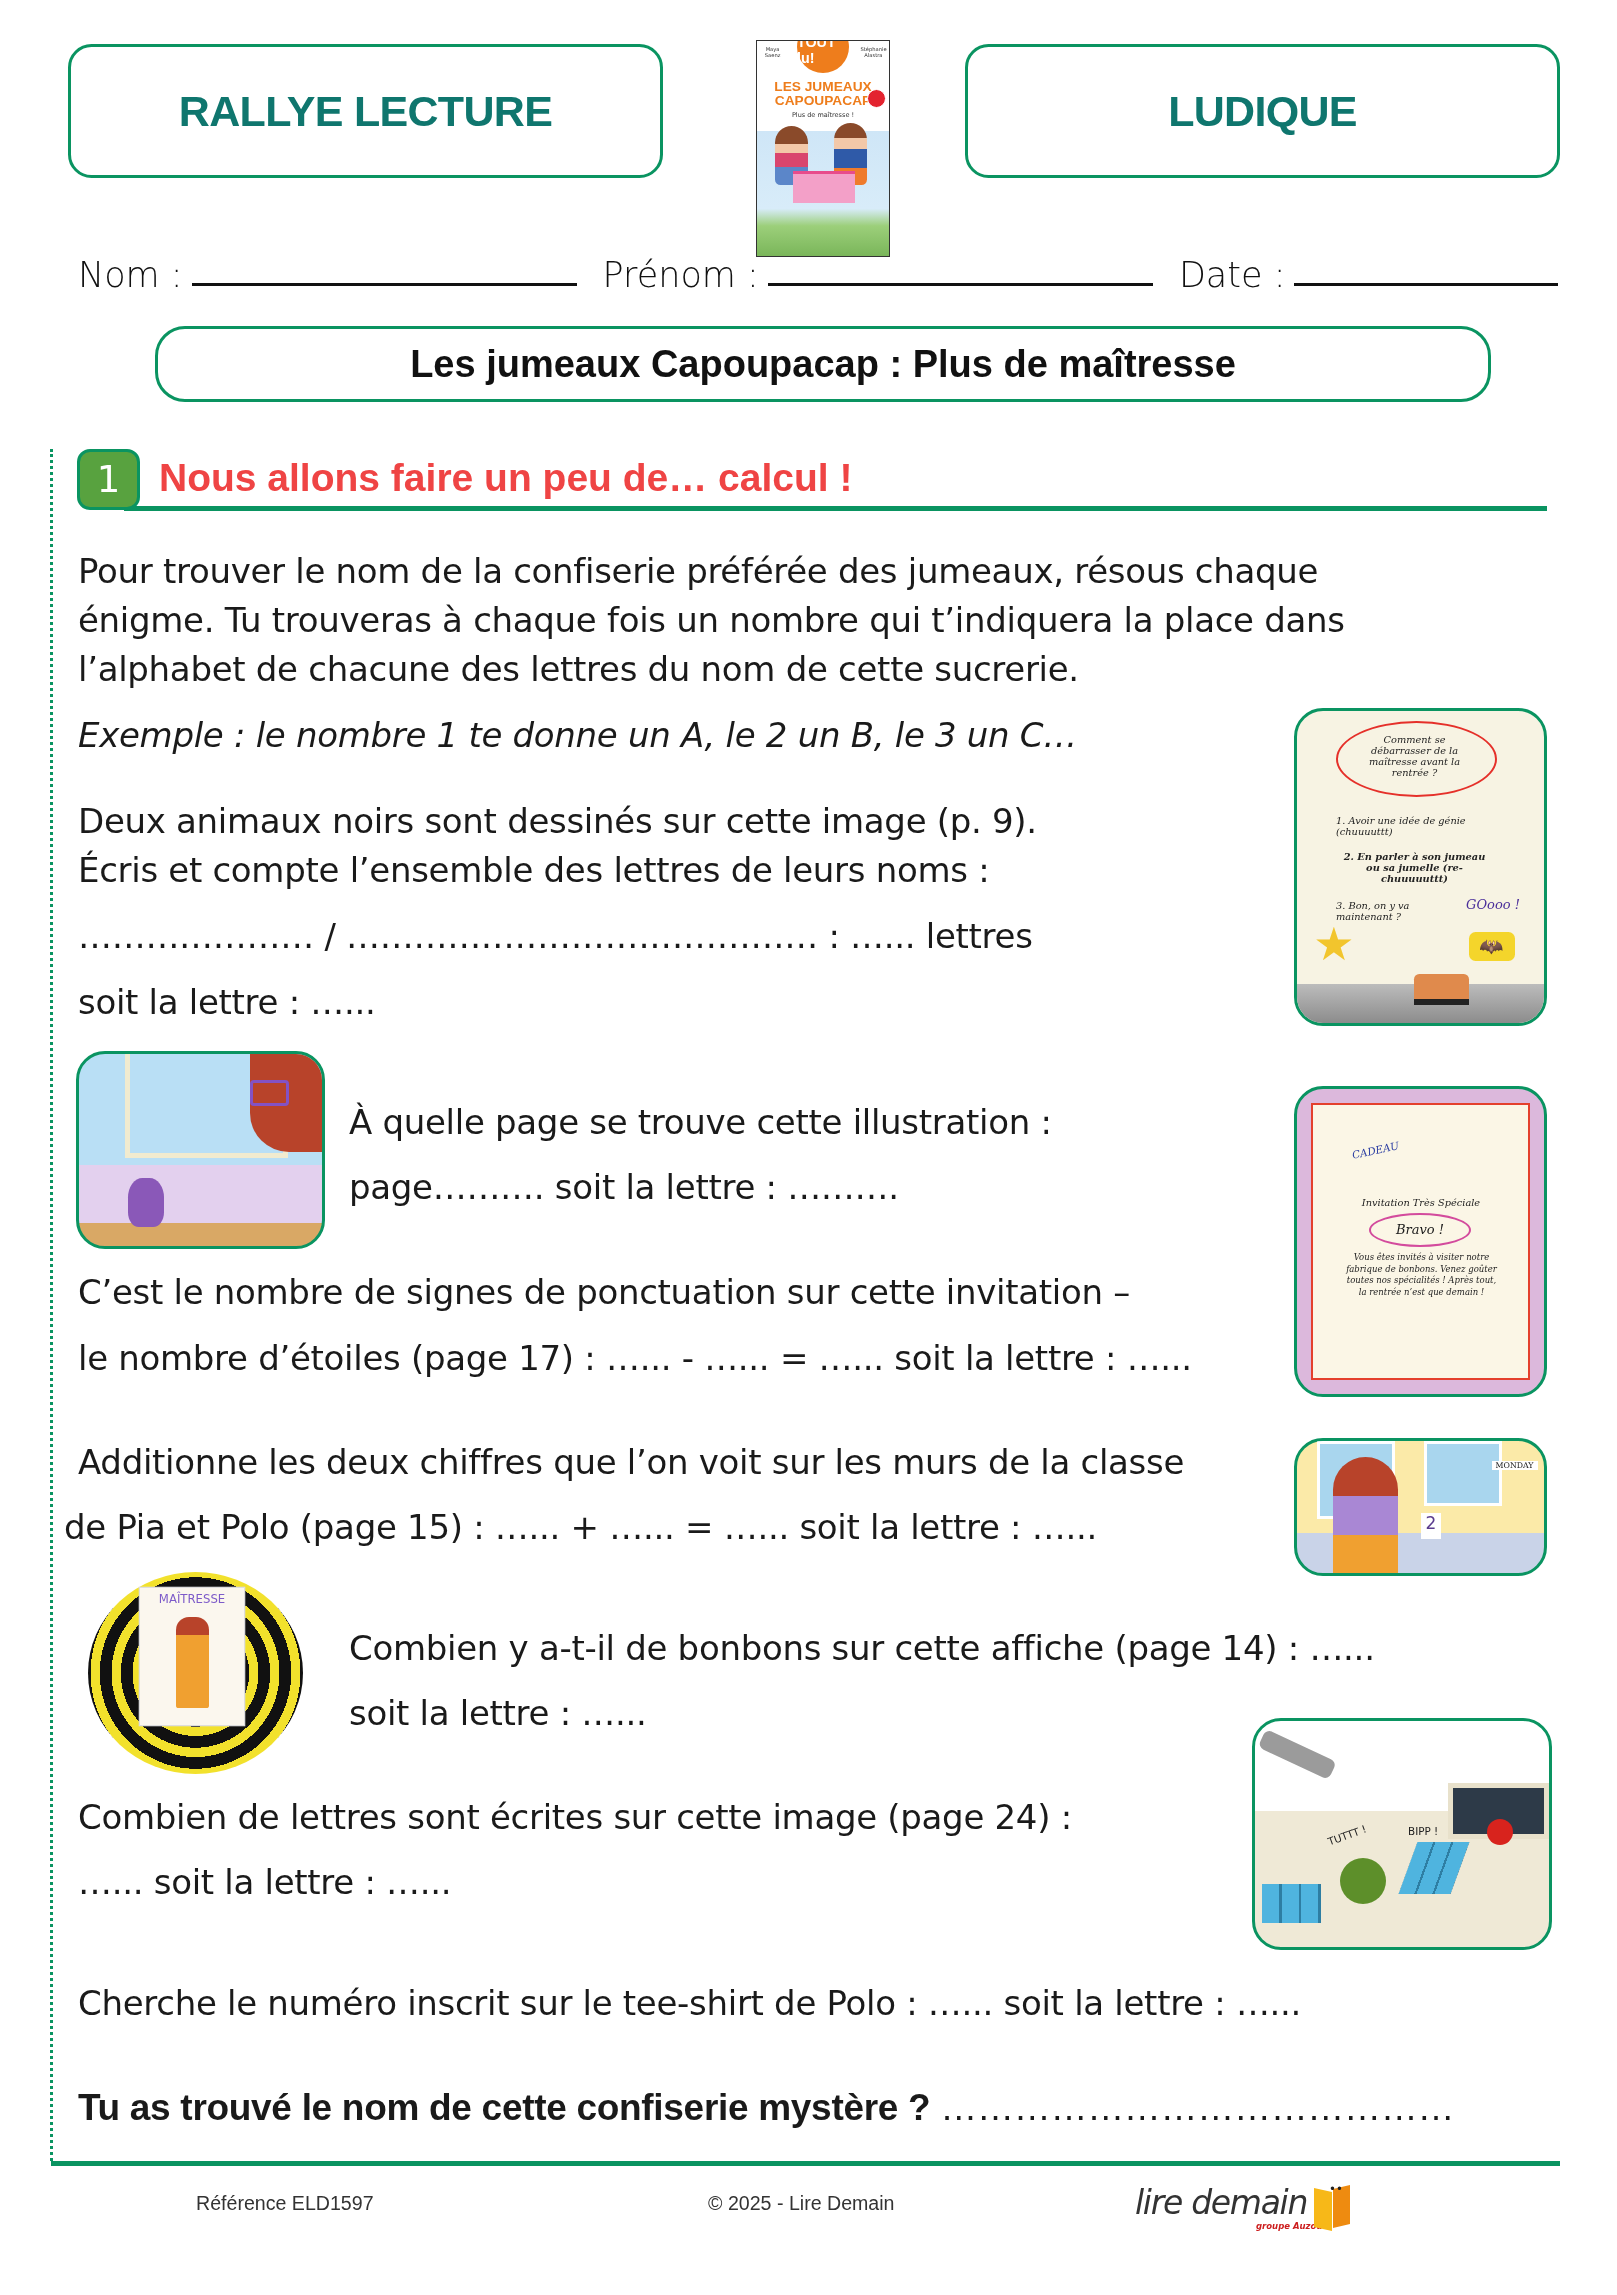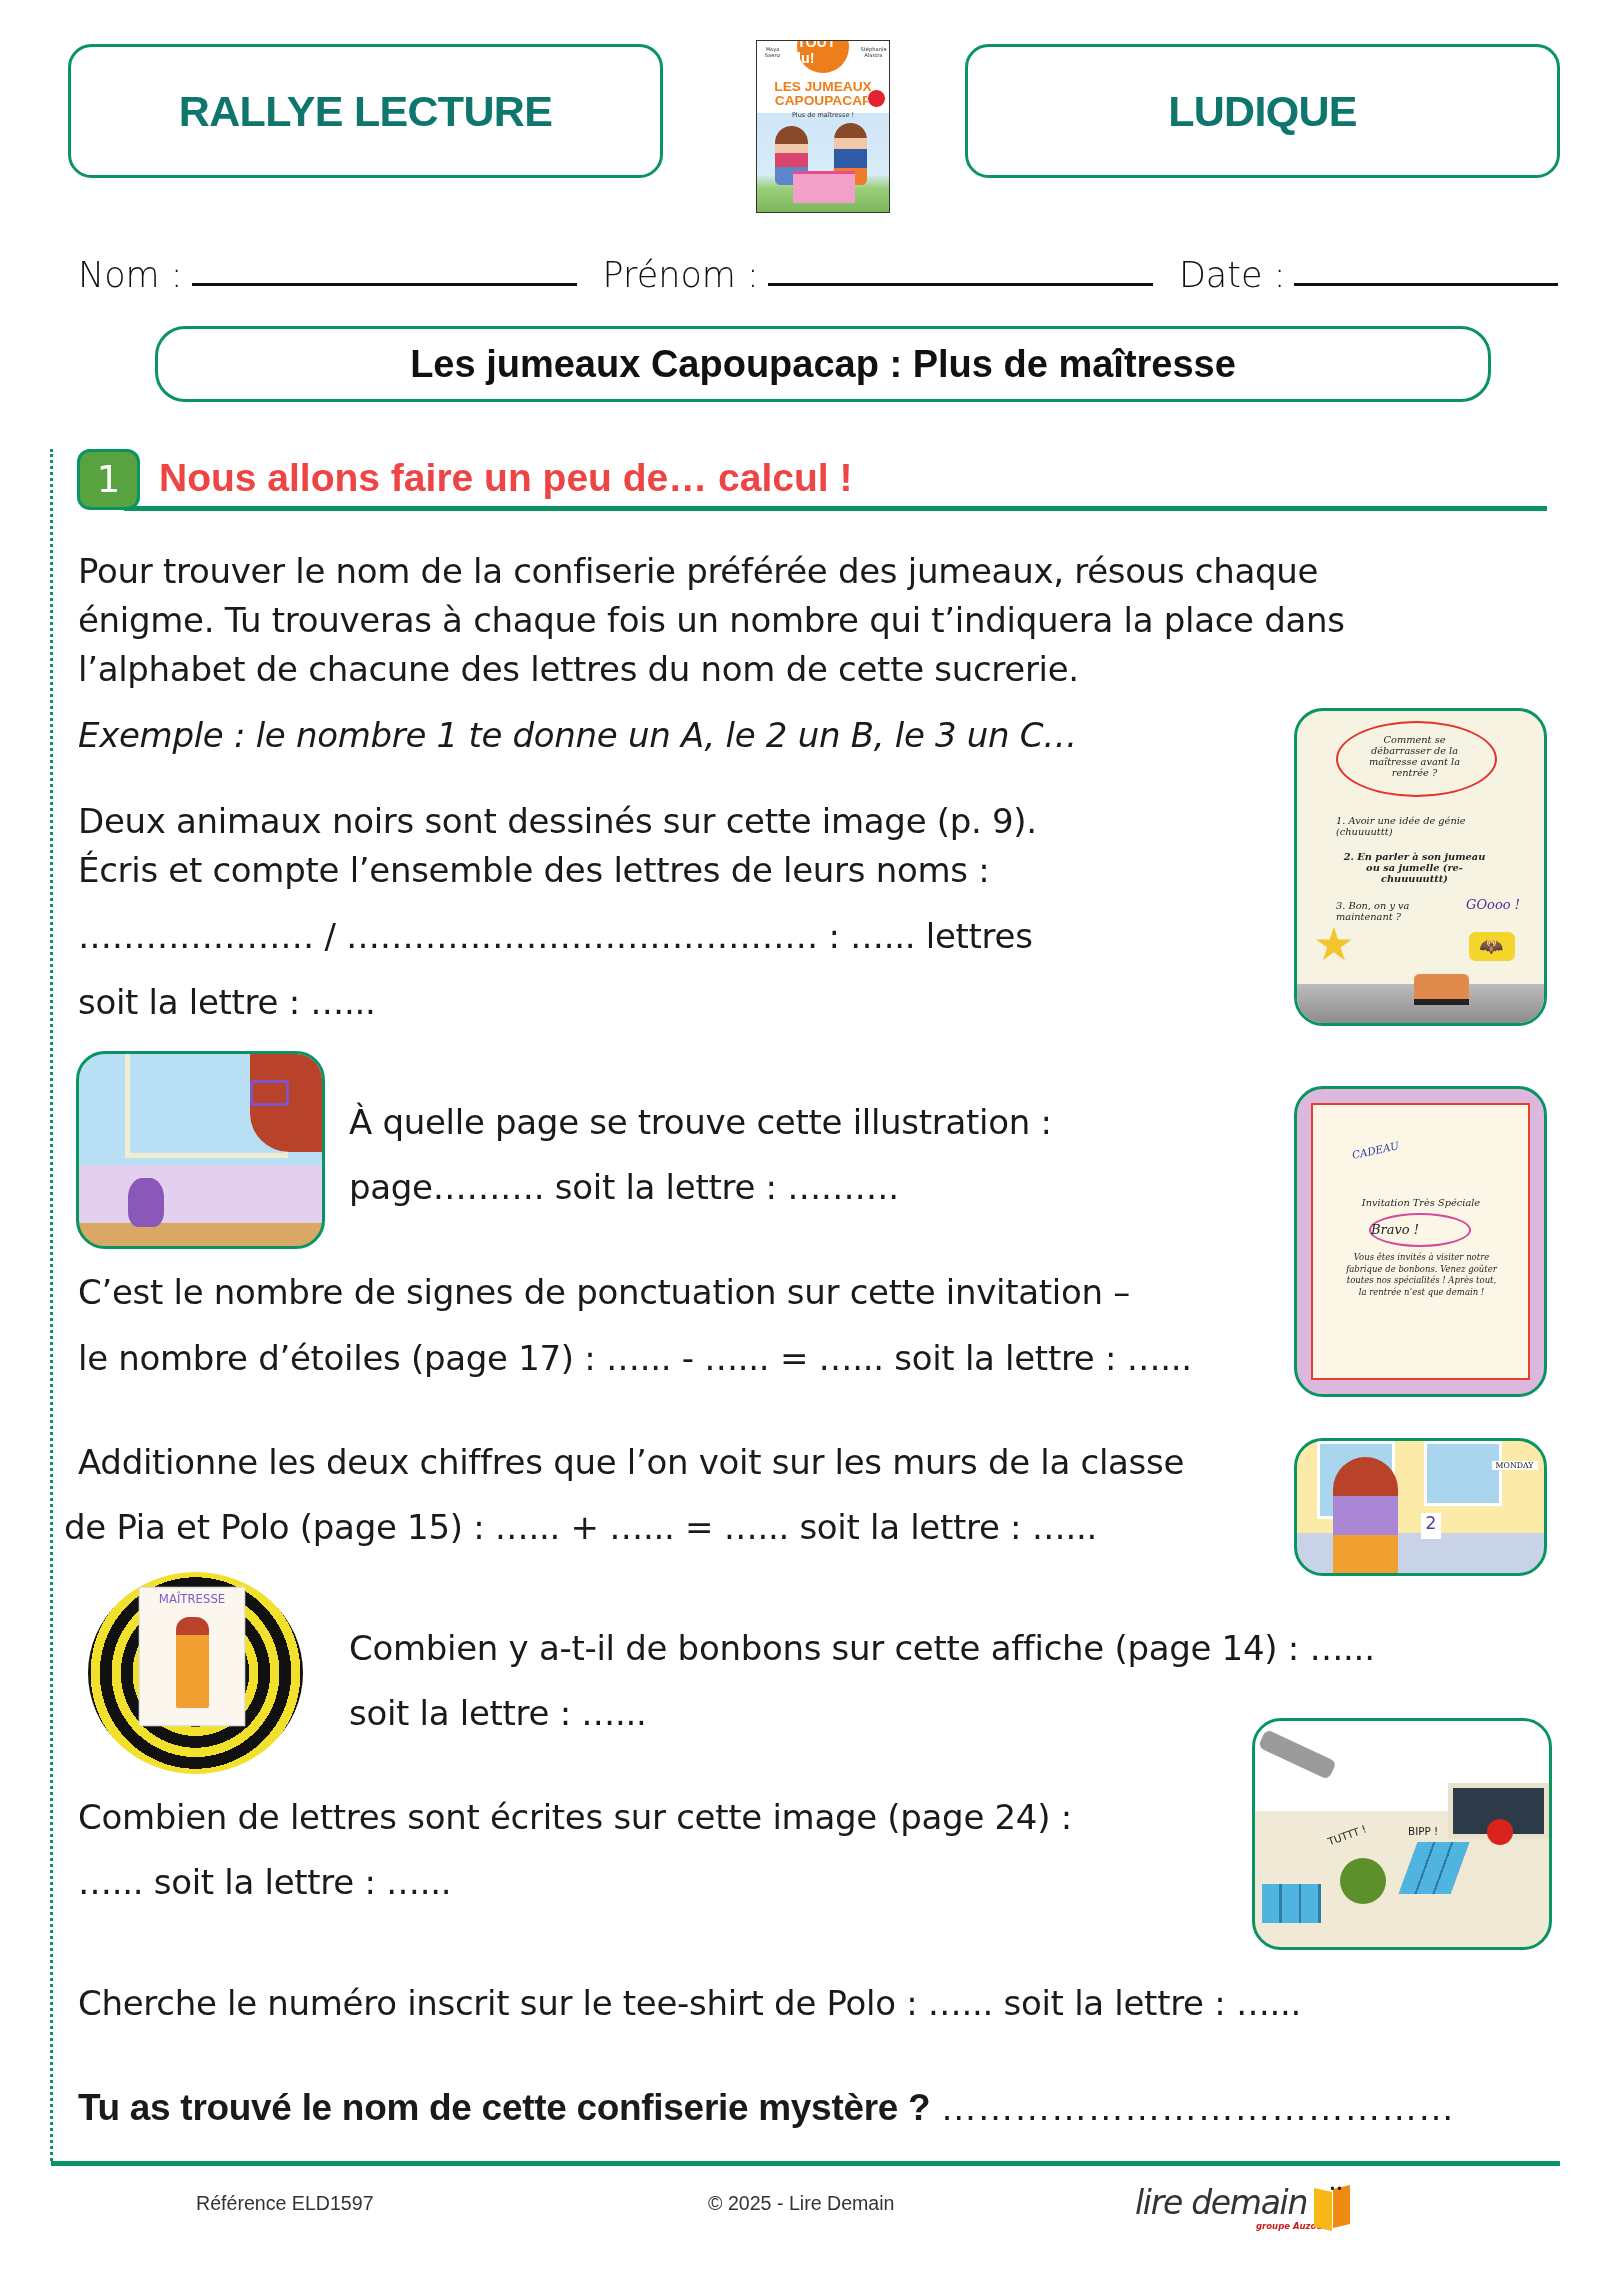--- a/index.html
+++ b/index.html
@@ -6,21 +6,21 @@
   body { width: 1618px; height: 2295px; position: relative; overflow: hidden;
          font-family: "DejaVu Sans", "Liberation Sans", sans-serif; color: #1a1a1a; }
   .green-box { position: absolute; border: 3.9px solid #0a9461; border-radius: 23.5px; box-sizing: border-box;
                display: flex; align-items: center; justify-content: center; background: #fff; }
   .hdr-label { font-family: "Liberation Sans", sans-serif; font-weight: bold; font-size: 43px; letter-spacing: -0.7px; color: #0f766e; }
   .title-label { font-family: "Liberation Sans", sans-serif; font-weight: bold; font-size: 38px; color: #111; }
   .field-row { position: absolute; top: 243px; left: 78px; width: 1493px; height: 52px; display: flex; align-items: flex-end;
                font-size: 37px; font-weight: 300; }
   .field-label { font-family: "DejaVu Sans", sans-serif; font-size: 35px; color: #111; white-space: nowrap; margin-right: 9px; }
   .field-line { border-bottom: 3.9px solid #111; height: 0; margin-bottom: 9px; }
-  .book { position: absolute; left: 756px; top: 40px; width: 134px; height: 173px; border: 1.3px solid #333; box-sizing: border-box;
+  .book { position: absolute; left: 756px; top: 40px; width: 134px; height: 217px; border: 1.3px solid #333; box-sizing: border-box;
           background: linear-gradient(#fff 0%, #fff 42%, #cfe6f7 42%, #d8ecf9 78%, #9ccf7a 86%, #7ab65a 100%); overflow: hidden; padding-left: 40px; }
   .book .tout { position: absolute; left: 40px; top: -19.6px; width: 52px; height: 52px; border-radius: 50%; background: #ee7d1c;
                 color:#fff; font-weight:bold; font-size: 14.3px; display:flex; align-items:flex-end; justify-content:center; padding-bottom:7.8px; box-sizing:border-box; font-family:"Liberation Sans",sans-serif; }
   .book .btitle { position: absolute; left: 0; right: 0; top: 39px; text-align: center; color: #ee7d1c; font-weight: bold;
                   font-family: "Liberation Sans", sans-serif; font-size: 13.7px; line-height: 14.3px; }
   .book .bsub { position: absolute; left: 0; right: 0; top: 70px; text-align: center; font-size: 6.5px; color: #333; }
   .book .author { position: absolute; top: 5.2px; font-size: 5.2px; color: #333; width: 26px; text-align: center; }
   .book .kid1 { position: absolute; left: 18px; top: 85px; width: 33px; height: 59px; border-radius: 19.6px 19.6px 6.5px 6.5px; background: linear-gradient(#8a4a2a 0 30%, #f3c8a8 30% 45%, #d9456e 45% 70%, #5b86c9 70%); }
   .book .kid2 { position: absolute; left: 77px; top: 82px; width: 33px; height: 62px; border-radius: 19.6px 19.6px 6.5px 6.5px; background: linear-gradient(#8a4a2a 0 25%, #f3c8a8 25% 42%, #2f5aa8 42% 72%, #ef7b2c 72%); }
   .book .school { position: absolute; left: 36px; top: 130px; width: 62px; height: 29px; background: #f3a0c8; border-top: 3.9px solid #e84c8c; }
@@ -50,21 +50,21 @@
   
   .win { background: linear-gradient(#b9dff5 0 58%, #e3d0ee 58% 88%, #d9a865 88%); }
   .win .frame { position:absolute; left: 46px; top: 0; width: 163px; height: 104px; border: 5.2px solid #f1ebcf; border-top:none; box-sizing:border-box; }
   .win .vase { position:absolute; left: 49px; top: 124px; width: 36px; height: 49px; background: #8a58b8; border-radius: 40% 40% 30% 30%; }
   .win .hair { position:absolute; right: 0; top: 0; width: 72px; height: 98px; background: #b8432a; border-radius: 0 0 0 39px; }
   .win .glasses { position:absolute; right: 33px; top: 26px; width: 39px; height: 26px; border: 3.3px solid #8352c4; box-sizing:border-box; border-radius: 3.9px; }
 
   
   .inv { background: #dcb8dc; }
   .inv .paper { position:absolute; left: 14.3px; top: 14.3px; right: 14.3px; bottom: 14.3px; background: #fbf6e6; border: 2px solid #e4402d; }
-  .inv .bravo { position:absolute; left: 72px; top: 124px; width: 98px; height: 30px; border: 2px solid #d34b9d; border-radius: 50%; line-height: 30px; font-family:"DejaVu Serif",serif; font-style:italic; font-size: 13px; }
+  .inv .bravo { position:absolute; left: 72px; top: 124px; width: 98px; height: 30px; border: 2px solid #d34b9d; border-radius: 50%; text-align:center; line-height: 30px; font-family:"DejaVu Serif",serif; font-style:italic; font-size: 13px; }
 
   
   .cls { background: linear-gradient(#fbeaa8 0 70%, #c9d3e8 70%); }
   .cls .w1 { position:absolute; left: 19.6px; top: 0; width: 72px; height: 72px; background: #a9d6ee; border: 3.9px solid #fff; }
   .cls .w2 { position:absolute; left: 127px; top: 0; width: 72px; height: 59px; background: #a9d6ee; border: 3.9px solid #fff; }
   .cls .teach { position:absolute; left: 36px; top: 16.3px; width: 65px; height: 130px; background: linear-gradient(#b8432a 0 30%, #a987d4 30% 60%, #f0a030 60%); border-radius: 33px 33px 0 0; }
   .cls .n2 { position:absolute; left: 124px; top: 72px; width: 19.6px; height: 26px; background:#fff; color:#5a3c8e; font-size: 17px; text-align:center; }
 
   
   .dart { position:absolute; left: 88px; top: 1572px; width: 215px; height: 202px; border-radius: 50%;

